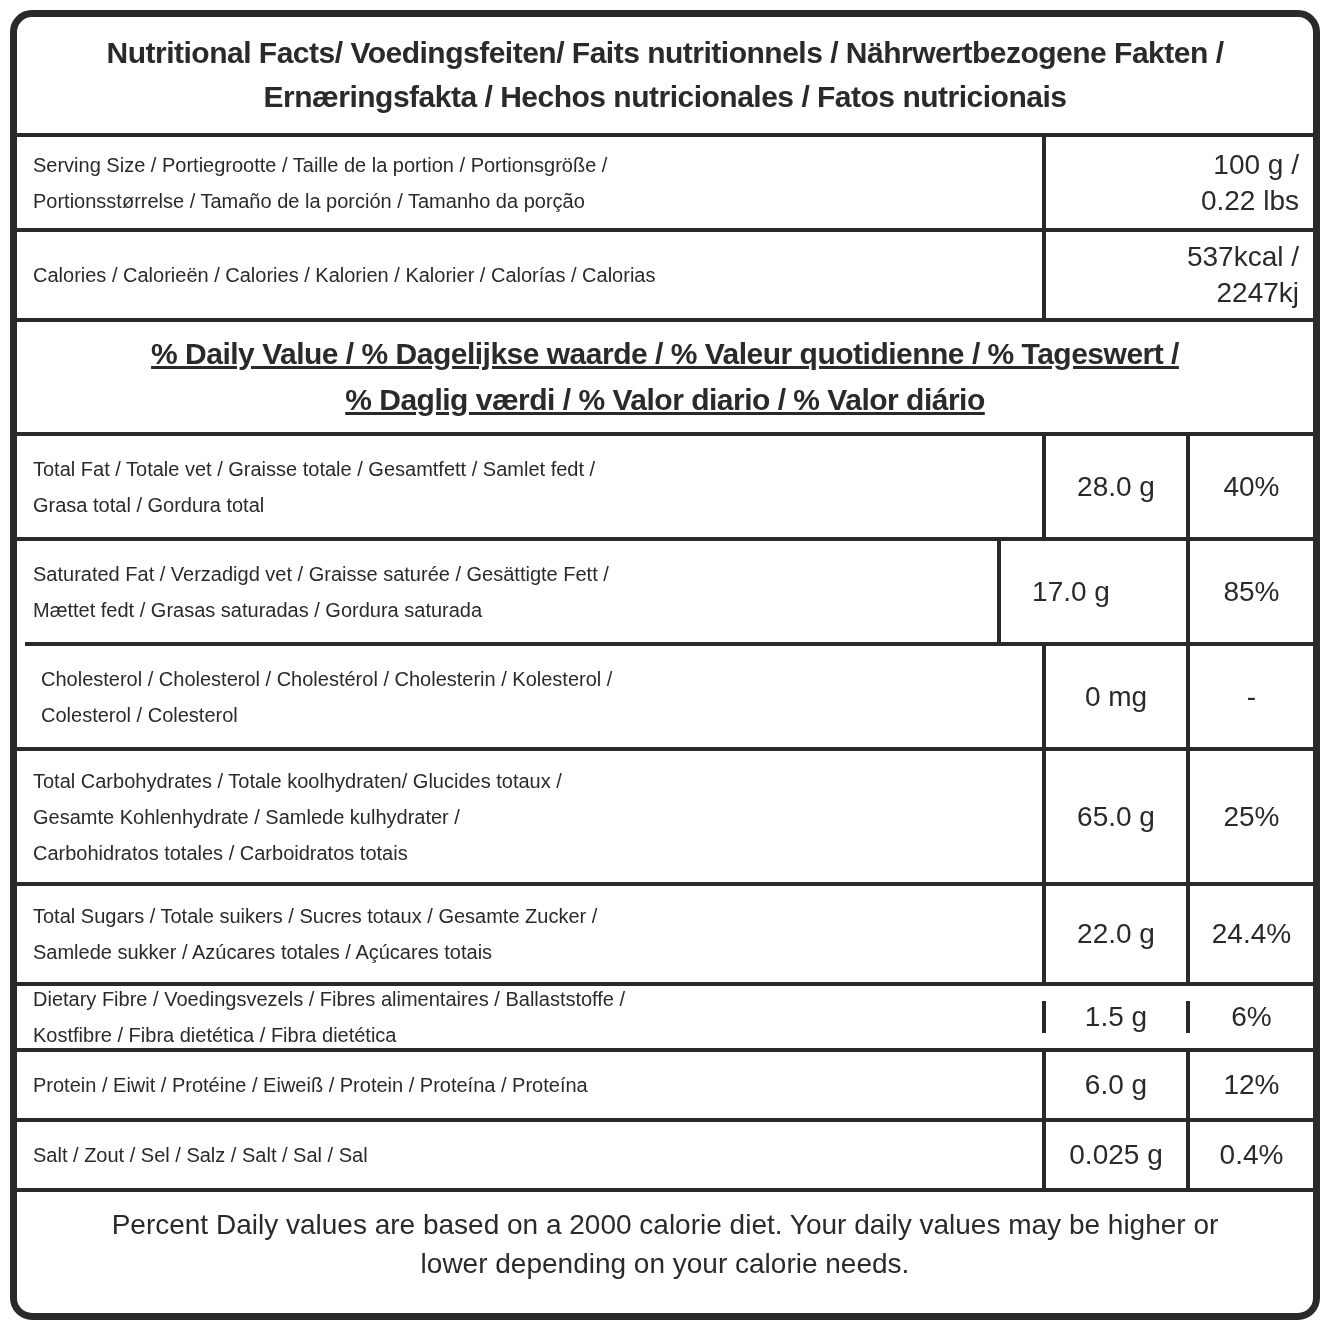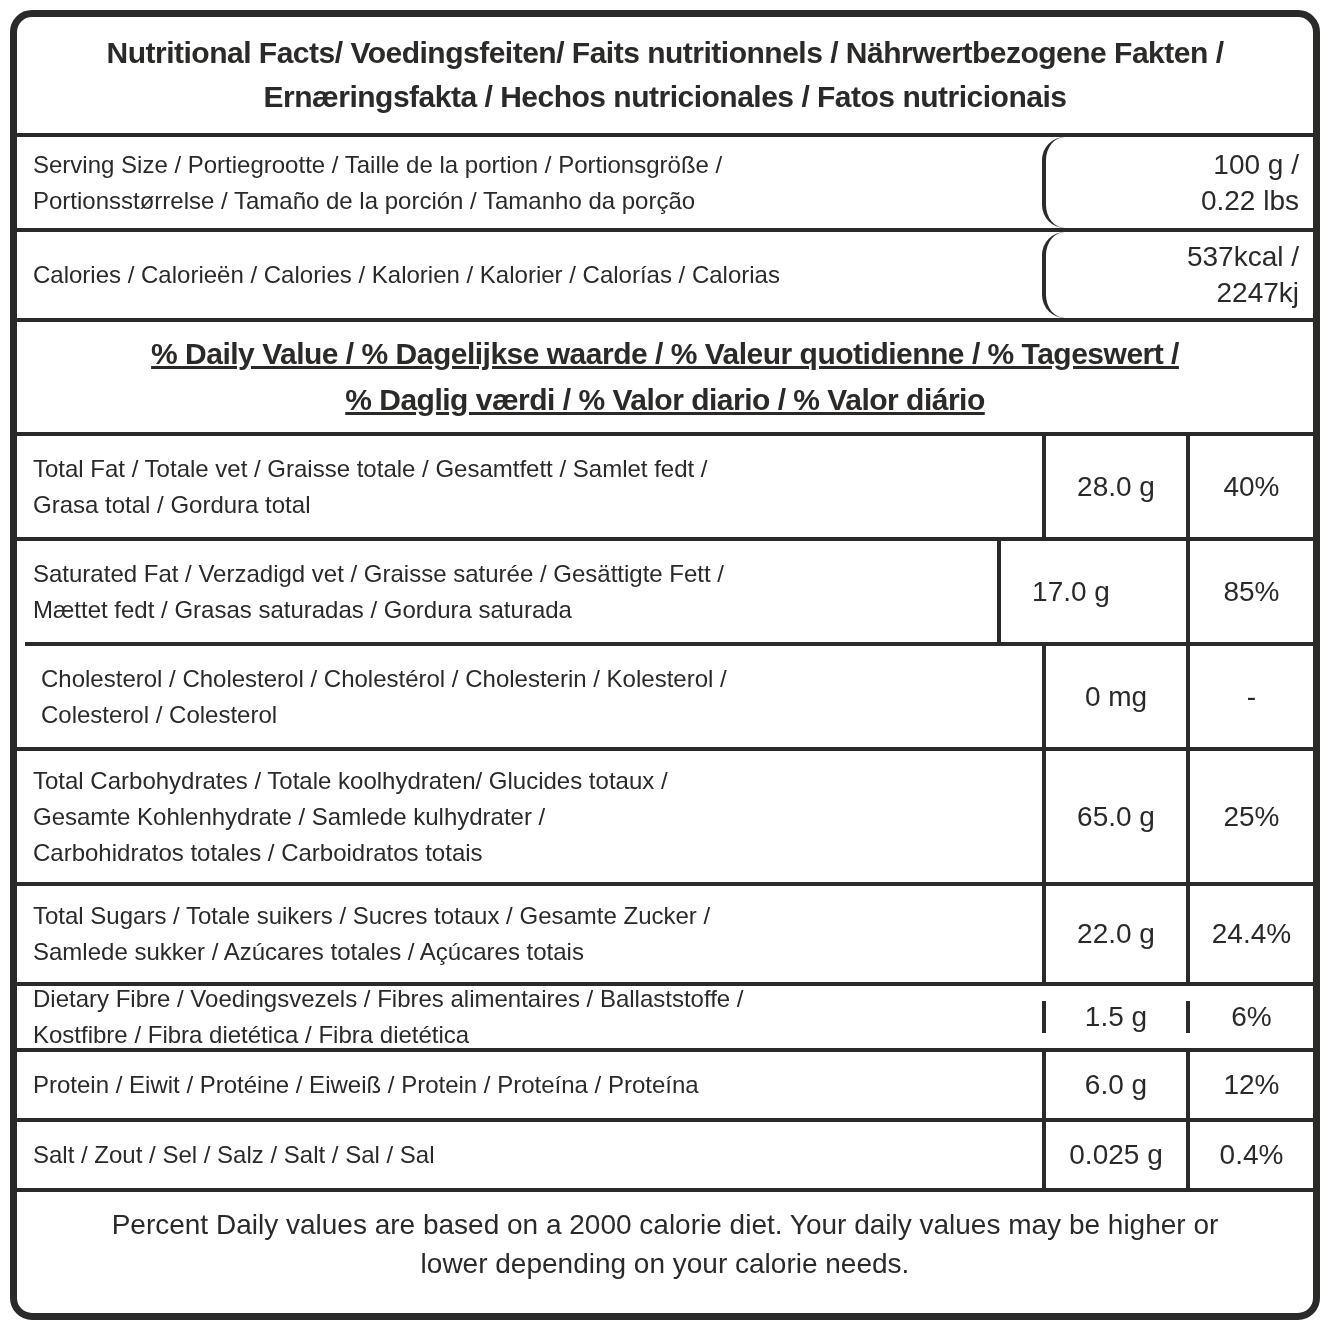--- a/index.html
+++ b/index.html
@@ -71,34 +71,33 @@
 
   .cell {
     box-sizing: border-box;
     display: flex;
     align-items: center;
   }
   .cell.lbl {
     flex: 1 1 auto;
     padding-left: 16px;
     padding-right: 8px;
-    font-size: 24px;
+    font-size: 20px;
     line-height: 36px;
     white-space: pre-line;
   }
   .cell.val {
     flex: 0 0 271px;
     border-left: 4px solid #2b2a29;
     justify-content: flex-end;
     text-align: right;
     padding-right: 14px;
     font-size: 28px;
     line-height: 36px;
     white-space: pre-line;
-    border-radius: 23px;
   }
   .cell.amount {
     flex: 0 0 144px;
     border-left: 4px solid #2b2a29;
     justify-content: center;
     text-align: center;
     font-size: 28px;
   }
   .cell.pct {
     flex: 0 0 127px;

